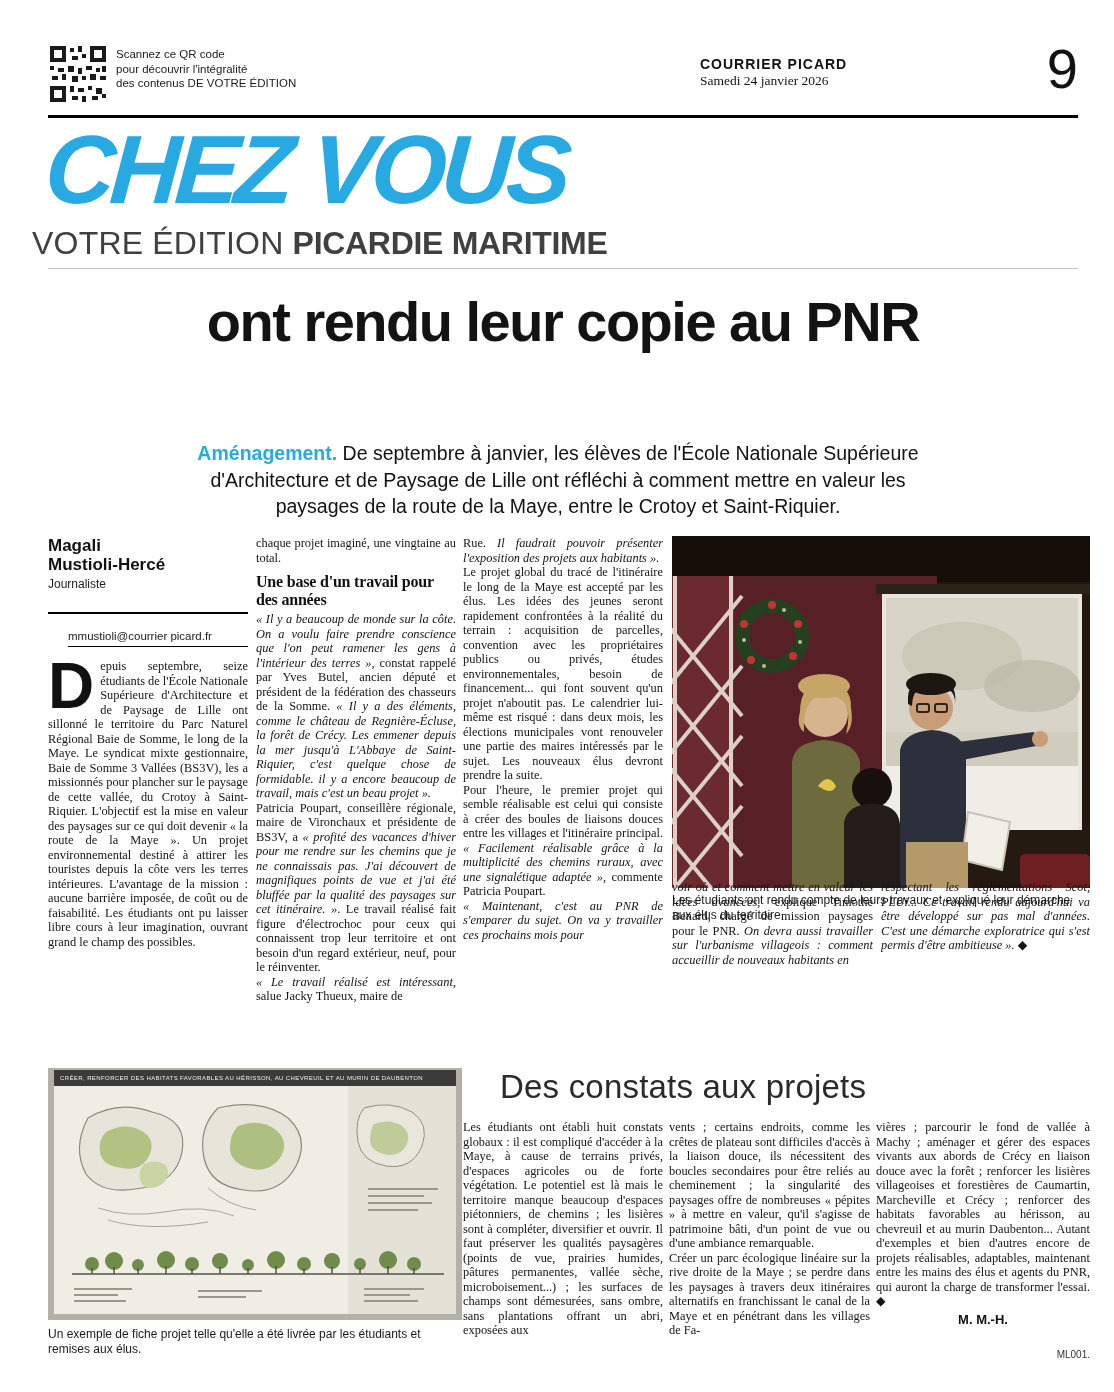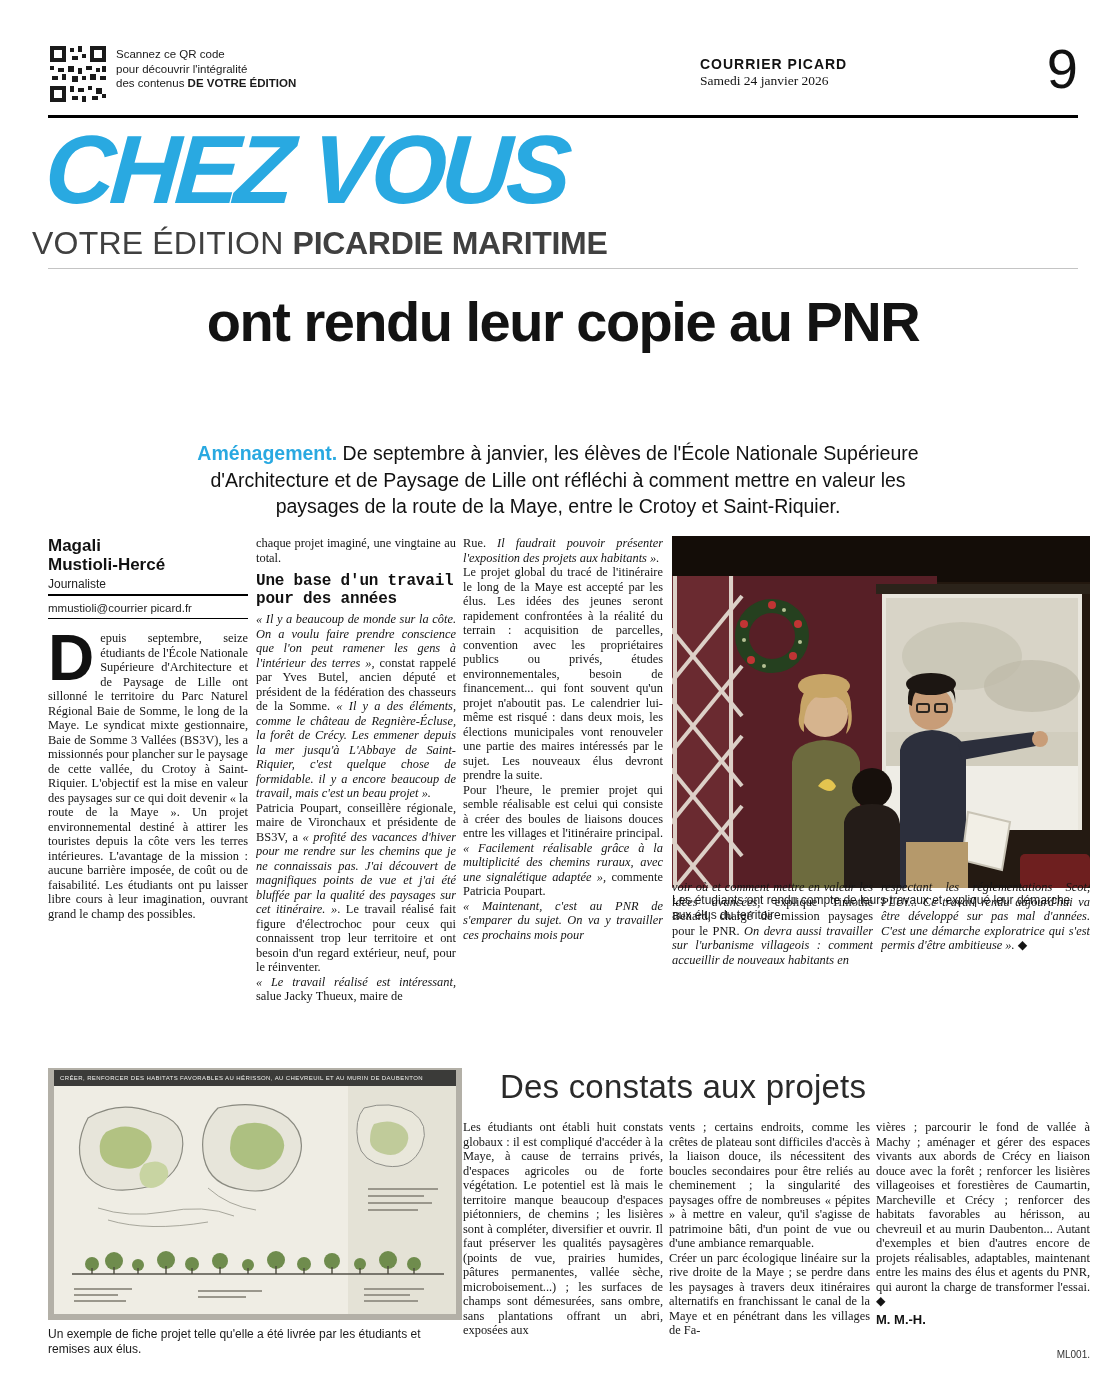--- a/index.html
+++ b/index.html
@@ -7,21 +7,21 @@
     width:1114px;height:1392px;position:relative;background:#fff;
     font-family:"Liberation Serif",serif;color:#111;overflow:hidden;
     -webkit-font-smoothing:antialiased;
   }
   .abs{position:absolute;}
   .sans{font-family:"Liberation Sans",sans-serif;}
 
   
   .qr-wrap{left:48px;top:44px;width:60px;height:60px;}
   .qr-text{left:116px;top:47px;width:260px;font-size:11.5px;line-height:14.5px;color:#1a1a1a;}
-  .qr-text .b{font-weight:700;}
+  .qr-text .b{font-weight:400;}
   .paper-block{left:700px;top:56px;width:300px;text-align:left;}
   .paper-name{font-size:14px;font-weight:800;letter-spacing:1px;color:#121212;}
   .paper-date{font-size:13.5px;margin-top:1px;color:#121212;}
   .page-num{left:1014px;top:36px;width:64px;font-size:56px;font-weight:400;color:#121212;text-align:right;}
   .header-rule{left:48px;top:115px;width:1030px;height:3px;background:#000;}
 
   
   .masthead{left:42px;top:120px;width:1000px;font-size:97px;font-weight:800;font-style:italic;
     letter-spacing:-5px;color:#29a9e1;line-height:100px;transform:skewX(-4deg);transform-origin:left bottom;}
   .edition-line{left:32px;top:224px;width:1000px;font-size:32px;line-height:38px;color:#404040;letter-spacing:0.2px;}
@@ -34,25 +34,25 @@
   .lead{left:178px;top:440px;width:760px;text-align:center;font-size:19.5px;line-height:26.5px;color:#121212;}
   .lead .kicker{color:#29a9e1;font-weight:800;}
 
   
   .col{top:536px;height:530px;overflow:hidden;}
   .col1{left:48px;width:200px;}
   .col2{left:256px;width:200px;}
   .col3{left:463px;width:200px;}
   .body-text p{margin:0;text-align:justify;font-size:12.4px;line-height:14.5px;color:#141414;}
   .it{font-style:italic;}
-  .subhead{font-family:Liberation Mono, monospace;font-weight:700;font-size:16px;line-height:17.5px;
+  .subhead{font-family:Liberation Serif, serif;font-weight:700;font-size:16px;line-height:17.5px;
     letter-spacing:-0.2px;margin:8px 0 4px;color:#111;text-align:left;}
   .byline-name{font-family:"Liberation Sans",sans-serif;font-weight:700;font-size:17px;line-height:19px;color:#111;}
-  .byline-role{font-family:"Liberation Sans",sans-serif;font-size:12px;color:#222;margin-top:3px;padding-bottom:3px;border-bottom:2px solid #000;}
-  .byline-email{font-family:"Liberation Sans",sans-serif;font-size:11.5px;color:#222;padding:6px 0 4px;border-bottom:1px solid #000;margin-bottom:12px;}
+  .byline-role{font-family:"Liberation Sans",sans-serif;font-size:12px;color:#222;margin-top:3px;padding-bottom:21px;border-bottom:2px solid #000;}
+  .byline-email{font-family:"Liberation Sans",sans-serif;font-size:11.5px;color:#222;padding:16px 0 4px;border-bottom:1px solid #000;margin-bottom:12px;margin-left:20px;}
   .dropcap{float:left;font-family:"Liberation Sans",sans-serif;font-weight:900;
     font-size:64px;line-height:50px;padding:2px 6px 0 0;color:#111;}
 
   
   .photo{left:672px;top:536px;width:418px;height:352px;background:#20160f;}
   .photo-caption{left:672px;top:893px;width:418px;font-family:"Liberation Sans",sans-serif;
     font-size:12px;line-height:15px;color:#1a1a1a;}
   .mini-col{top:880px;height:128px;overflow:hidden;}
   .mini-a{left:672px;width:201px;}
   .mini-b{left:881px;width:209px;}
@@ -63,21 +63,21 @@
     font-family:"Liberation Sans",sans-serif;font-size:6px;letter-spacing:0.4px;
     line-height:16px;padding-left:6px;box-sizing:border-box;white-space:nowrap;overflow:hidden;}
   .board-caption{left:48px;top:1327px;width:414px;font-family:"Liberation Sans",sans-serif;
     font-size:12px;line-height:15px;color:#1a1a1a;}
   .constats-heading{left:463px;top:1068px;width:620px;font-family:"Liberation Sans",sans-serif;
     font-weight:400;font-size:33px;line-height:38px;color:#2a2a2a;letter-spacing:0.2px;padding-left:37px;}
   .bcol{top:1120px;height:245px;overflow:hidden;}
   .bcol1{left:463px;width:200px;}
   .bcol2{left:669px;width:201px;}
   .bcol3{left:876px;width:214px;}
-  .signature{font-family:"Liberation Sans",sans-serif;font-weight:700;font-size:13px;margin-top:3px;text-align:left;}
+  .signature{font-family:"Liberation Sans",sans-serif;font-weight:700;font-size:13px;margin-top:3px;text-align:center;}
   .page-id{left:1020px;top:1349px;width:70px;text-align:right;font-family:"Liberation Sans",sans-serif;
     font-size:10px;color:#333;}
 </style>
 </head>
 <body>
 
 <div class="abs qr-wrap">
   <svg width="60" height="60" viewBox="0 0 60 60">
     <rect width="60" height="60" fill="#fff"></rect>
     <g fill="#1a1a1a">

